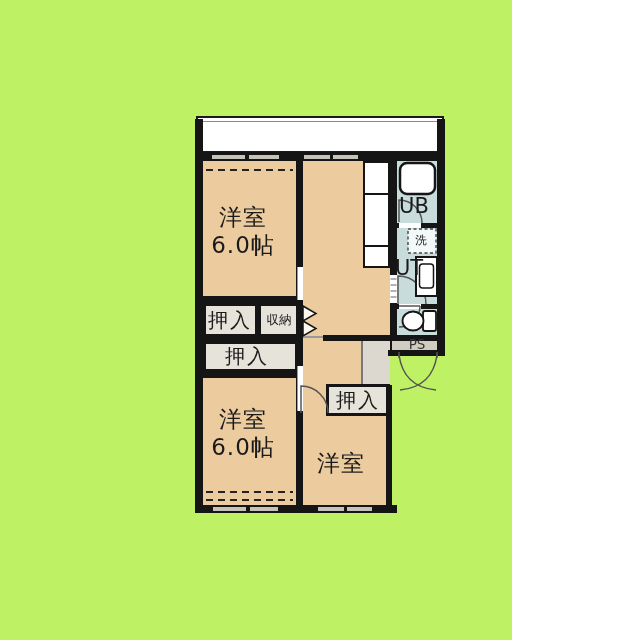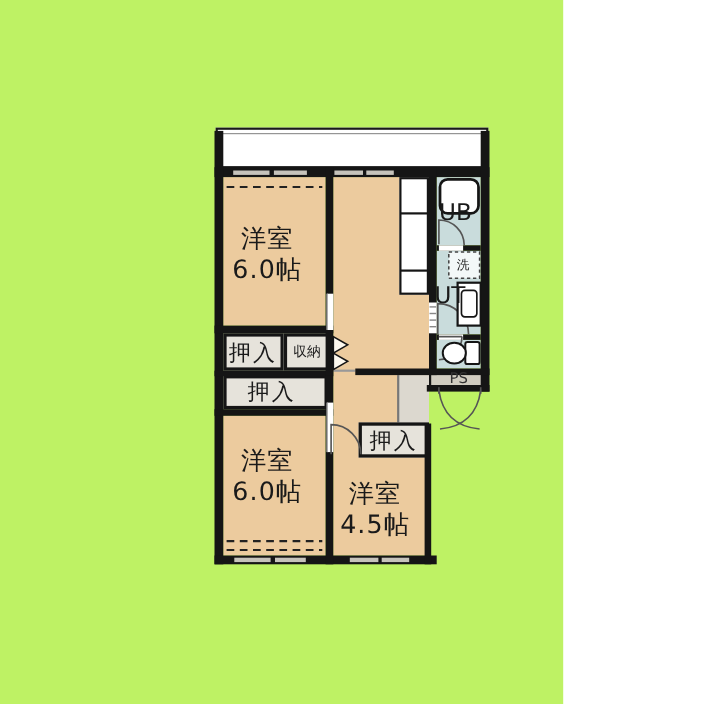--- a/index.html
+++ b/index.html
@@ -139,25 +139,24 @@
   <div class="lbl roomlbl" style="left:243px;top:232px;">
     <div>洋室</div>
     <div>6.0帖</div>
   </div>
   <div class="lbl roomlbl" style="left:243px;top:434px;">
     <div>洋室</div>
     <div>6.0帖</div>
   </div>
   <div class="lbl roomlbl" style="left:341px;top:464px;">
     <div>洋室</div>
-    <div>4.5帖</div>
   </div>
 
   <div class="lbl" style="left:230px;top:320px;font-size:20px;letter-spacing:2px;">押入</div>
   <div class="lbl smalllbl" style="left:279px;top:320px;">収納</div>
   <div class="lbl" style="left:247px;top:356px;font-size:20px;letter-spacing:2px;">押入</div>
   <div class="lbl" style="left:358px;top:400px;font-size:20px;letter-spacing:2px;">押入</div>
-  <div class="lbl" style="left:414px;top:194px;font-size:21px;">UB</div>
+  <div class="lbl" style="left:414px;top:207px;font-size:21px;">UB</div>
   <div class="lbl" style="left:409px;top:269px;font-size:21px;">UT</div>
   <div class="lbl" style="left:417px;top:344px;font-size:13.5px;color:#333;">PS</div>
   <div class="lbl" style="left:421px;top:241px;font-size:11.5px;">洗</div>
 
 </div>
 
 </body></html>

